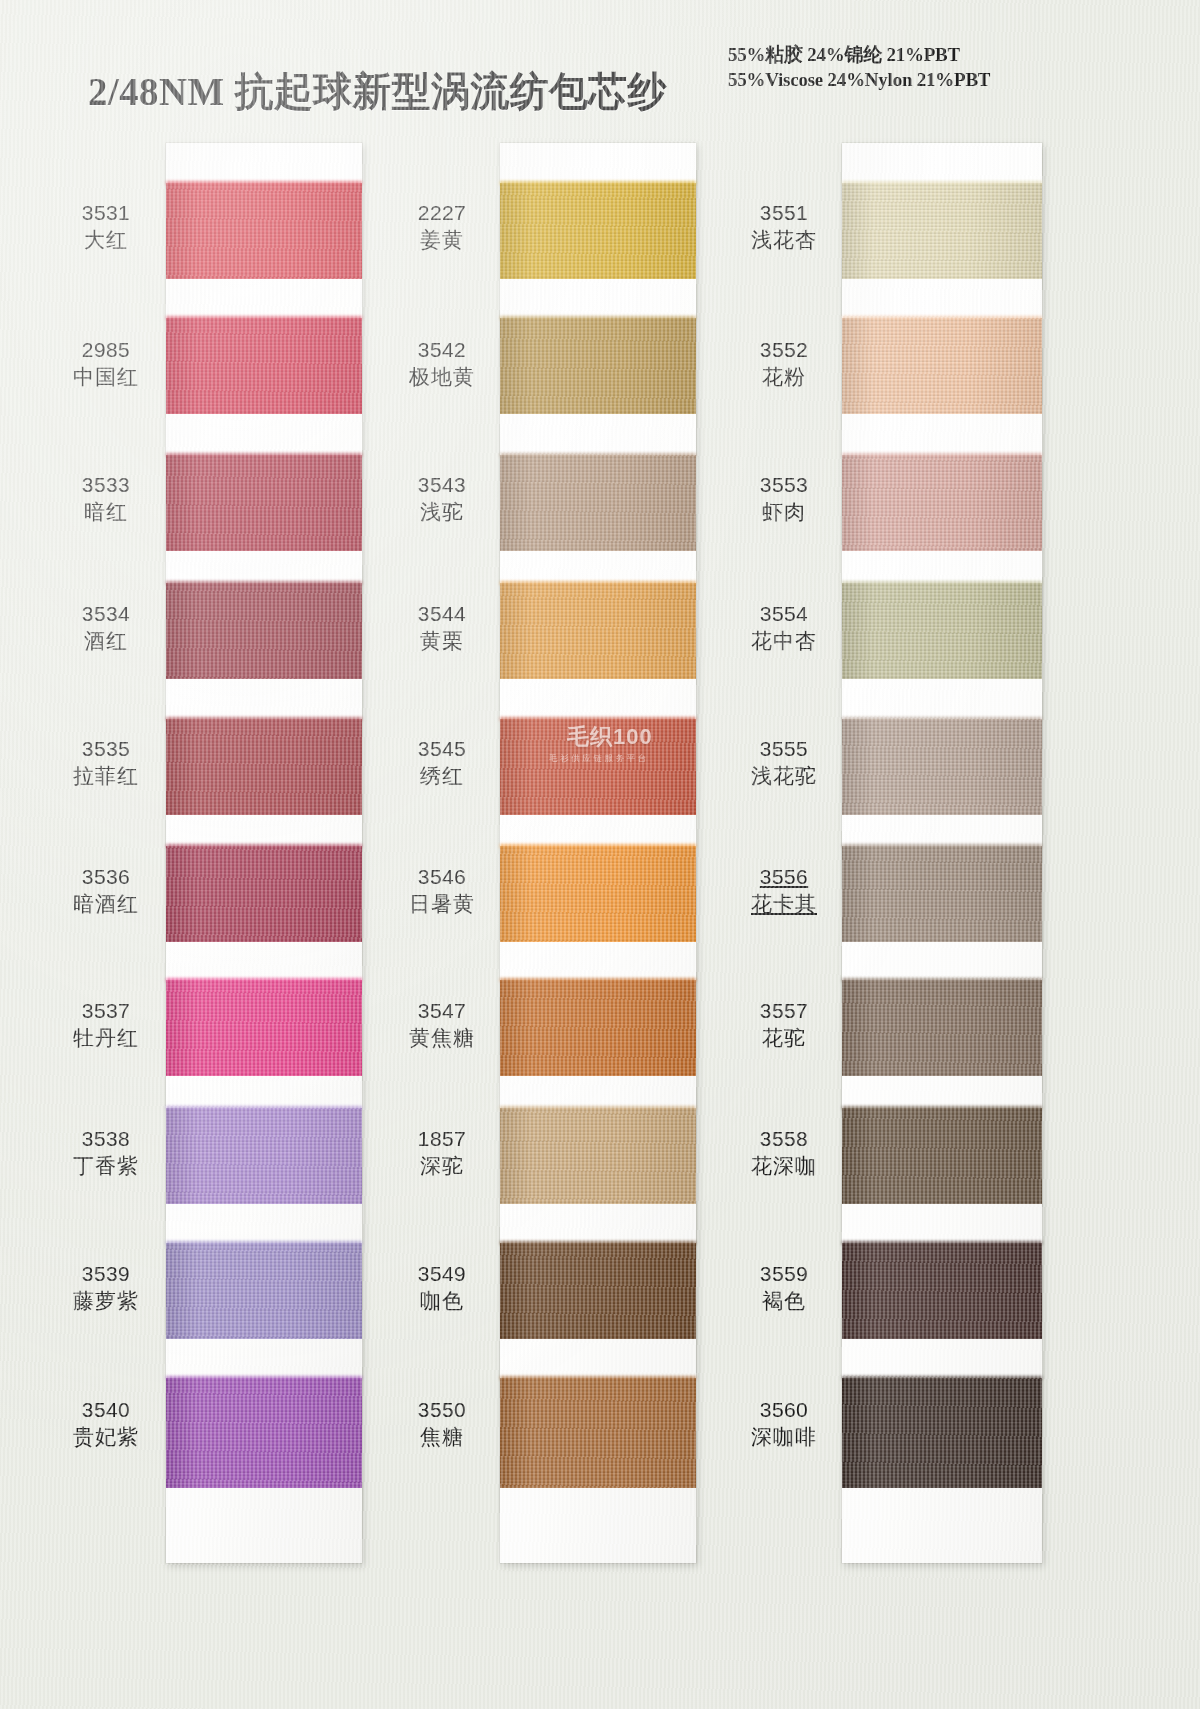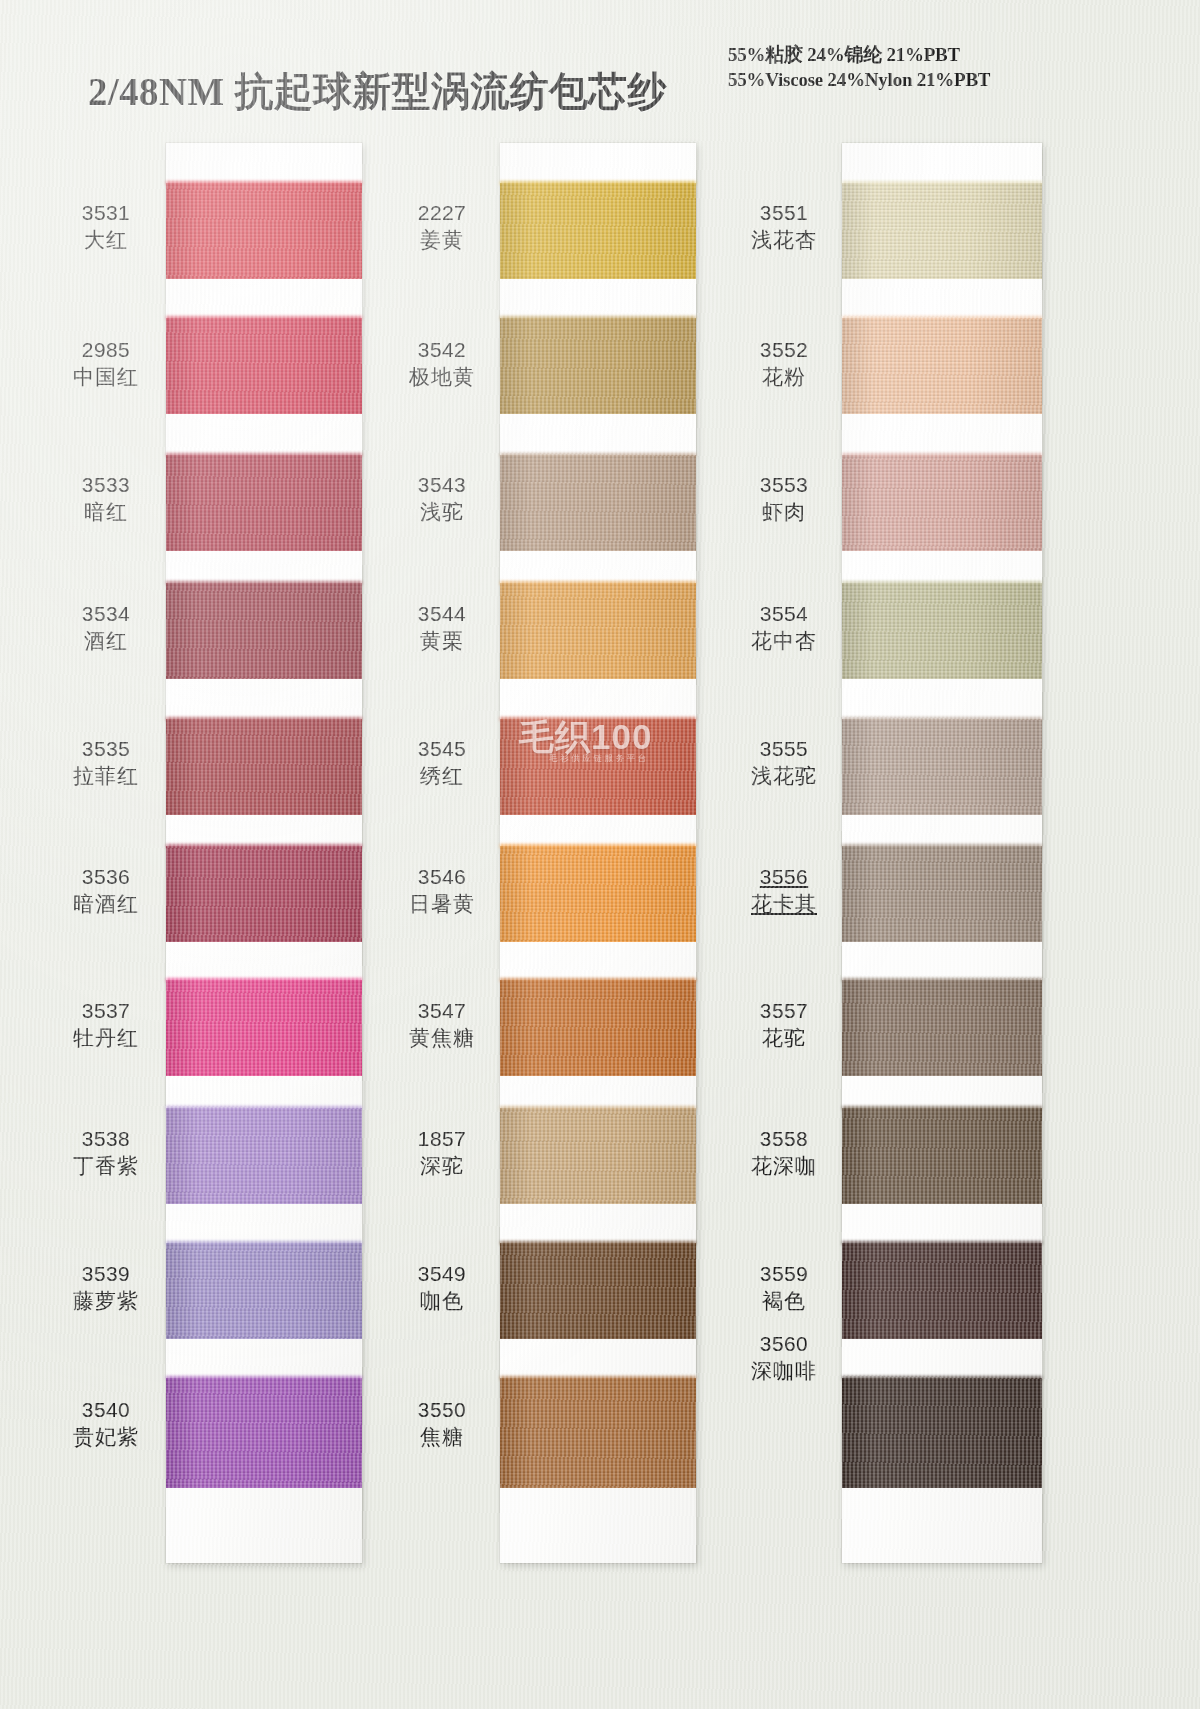--- a/index.html
+++ b/index.html
@@ -81,23 +81,24 @@
   .lab-2{ left:382px; }
   .lab-3{ left:724px; }
 
   
   .watermark{
     position:absolute; left:519px; top:722px; width:160px; height:52px;
     z-index:6; opacity:.72; pointer-events:none;
     font-family:"Liberation Sans","DejaVu Sans",sans-serif;
   }
   .wm-main{
-    font-size:35px; font-weight:700; color:rgba(255,255,255,.88);
+    font-size:22px; font-weight:700; color:rgba(255,255,255,.88);
     letter-spacing:1px; line-height:30px; white-space:nowrap;
     text-shadow:0 1px 2px rgba(0,0,0,.18);
+    margin-left:48px;
   }
   .wm-sub{
     font-size:8.5px; color:rgba(255,255,255,.72); letter-spacing:2.6px;
     line-height:13px; white-space:nowrap; text-align:center;
   }
 </style>
 </head>
 <body>
 
 <div class="header">
@@ -324,21 +325,21 @@
       <div class="name">花驼</div>
     </div>
     <div class="label lab-3" style="top: 1126px;">
       <div class="code">3558</div>
       <div class="name">花深咖</div>
     </div>
     <div class="label lab-3" style="top: 1261px;">
       <div class="code">3559</div>
       <div class="name">褐色</div>
     </div>
-    <div class="label lab-3" style="top: 1331px;">
+    <div class="label lab-3" style="top: 1397px;">
       <div class="code">3560</div>
       <div class="name">深咖啡</div>
     </div>
     <div class="col col-3">
       <div class="card"></div>
       <div class="swatch" title="3551 浅花杏" style="top: 40px; height: 96px; background: rgb(228, 220, 183);">
         <div class="fuzz" style="background: rgb(228, 220, 183);"></div>
         <div class="weave"></div>
         <div class="shade"></div>
       </div>

